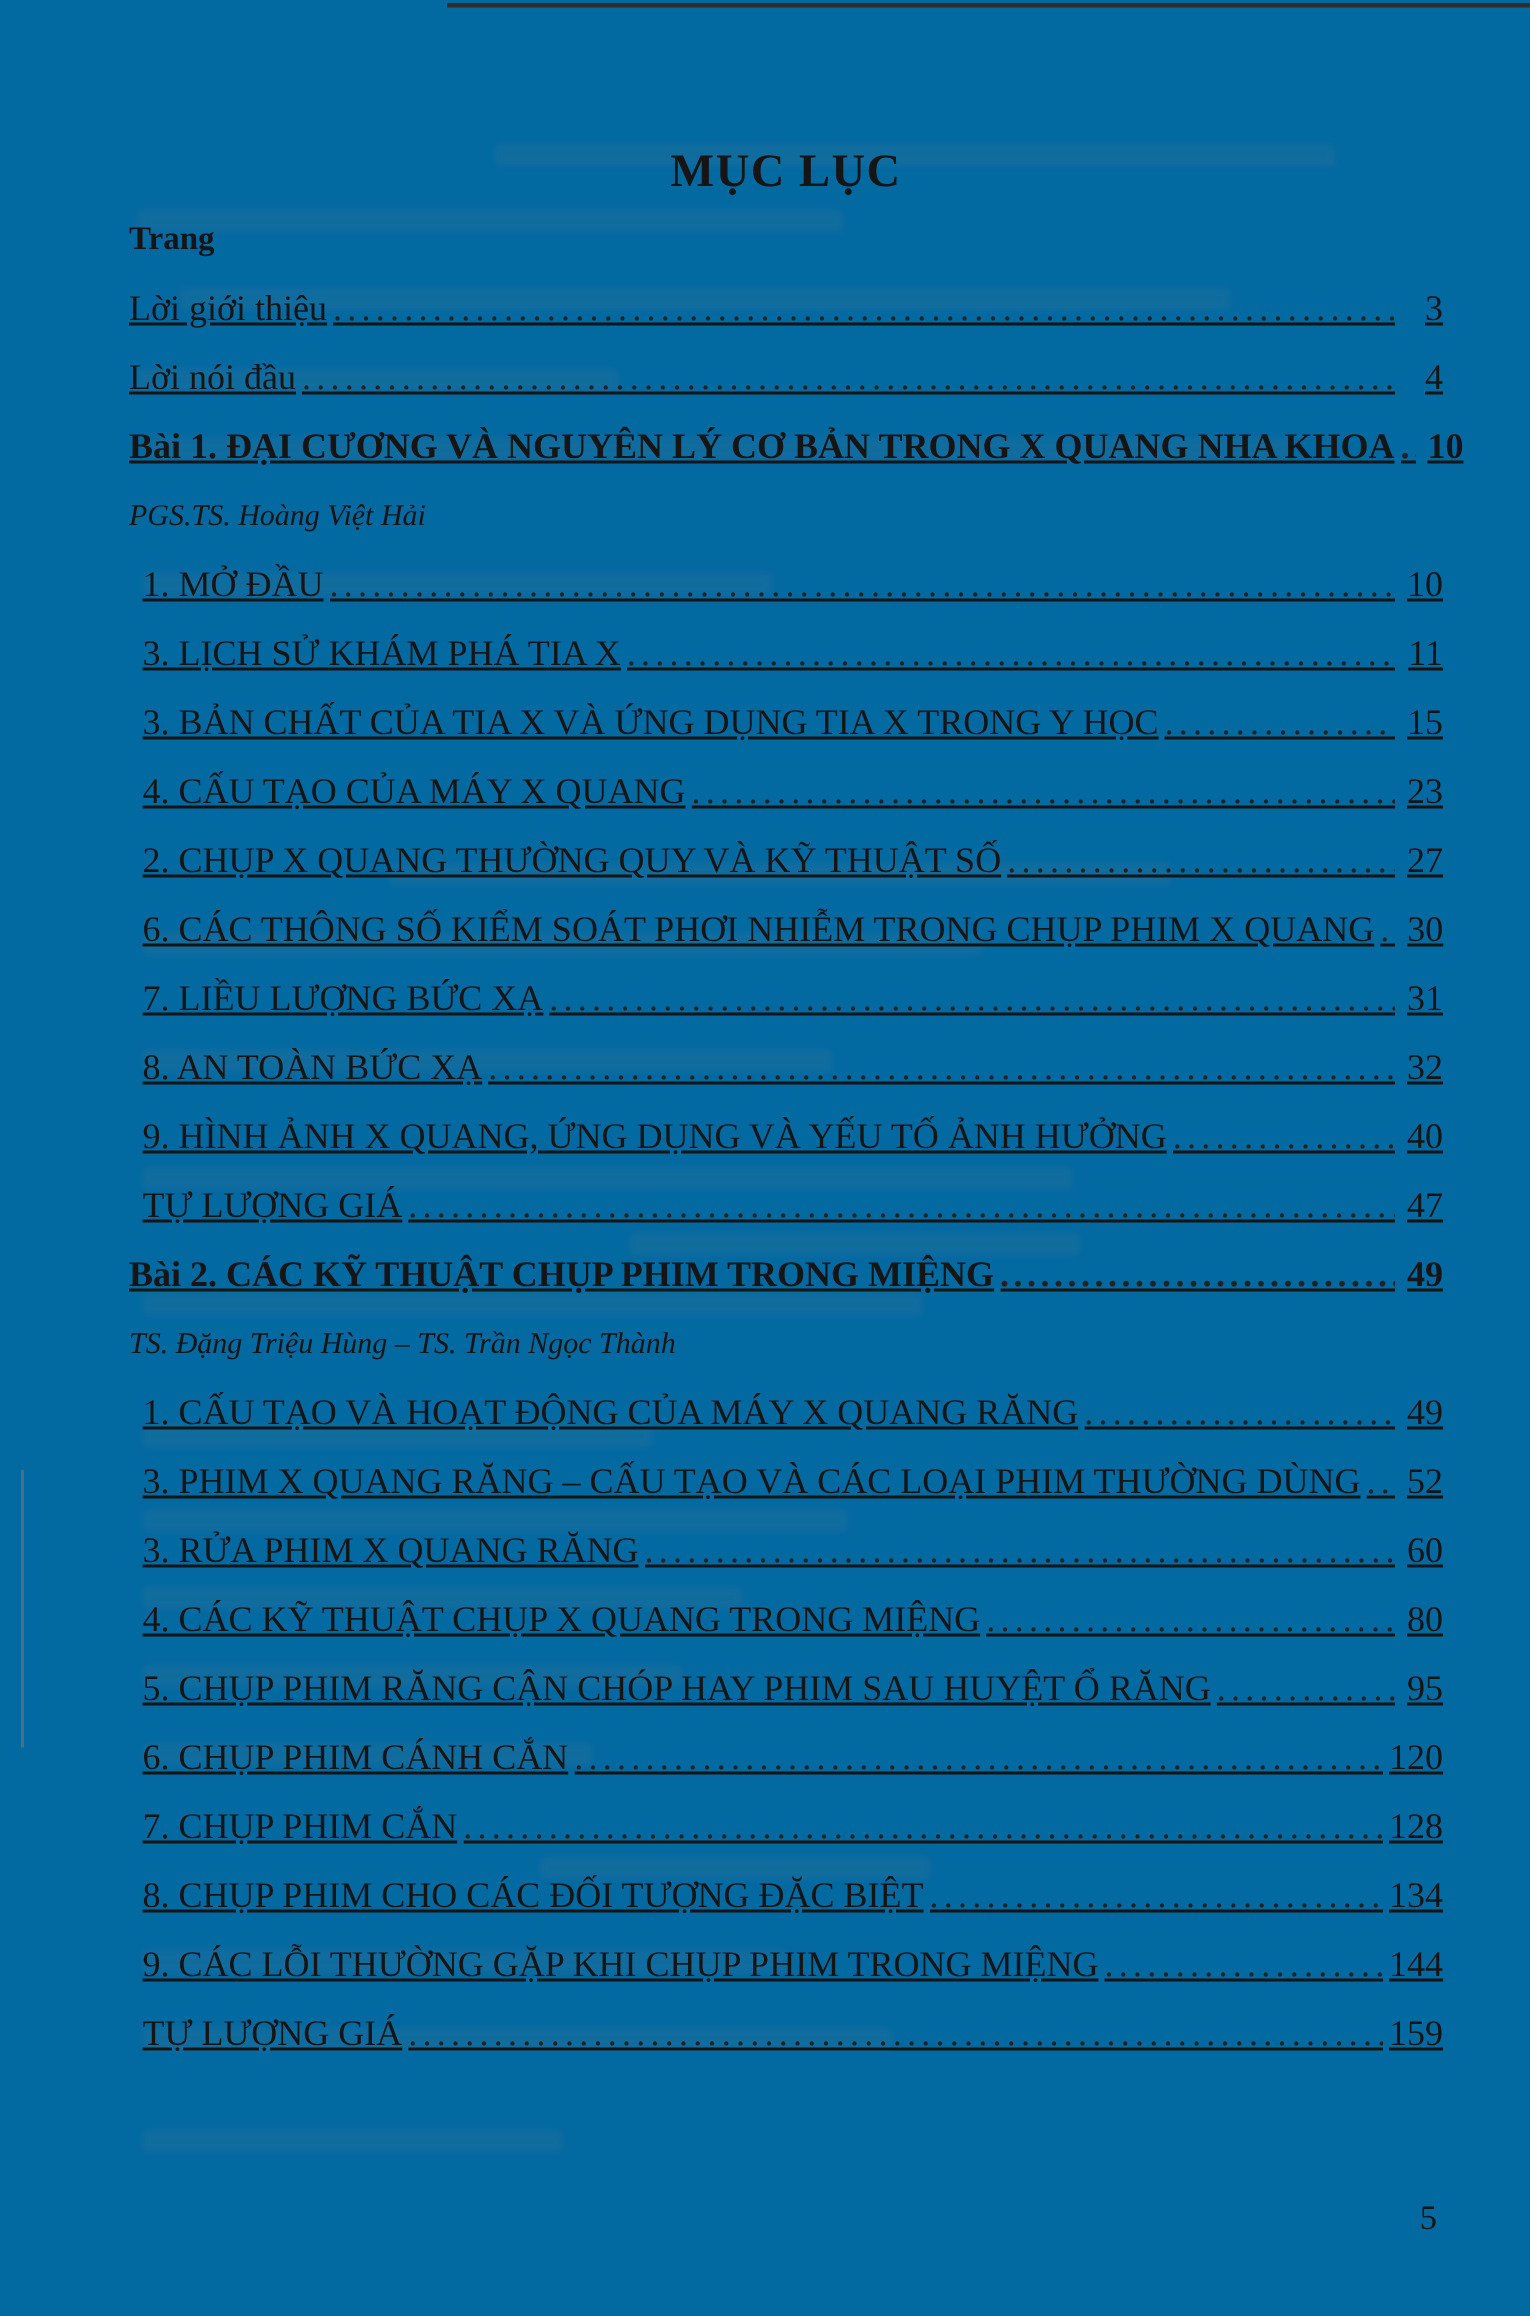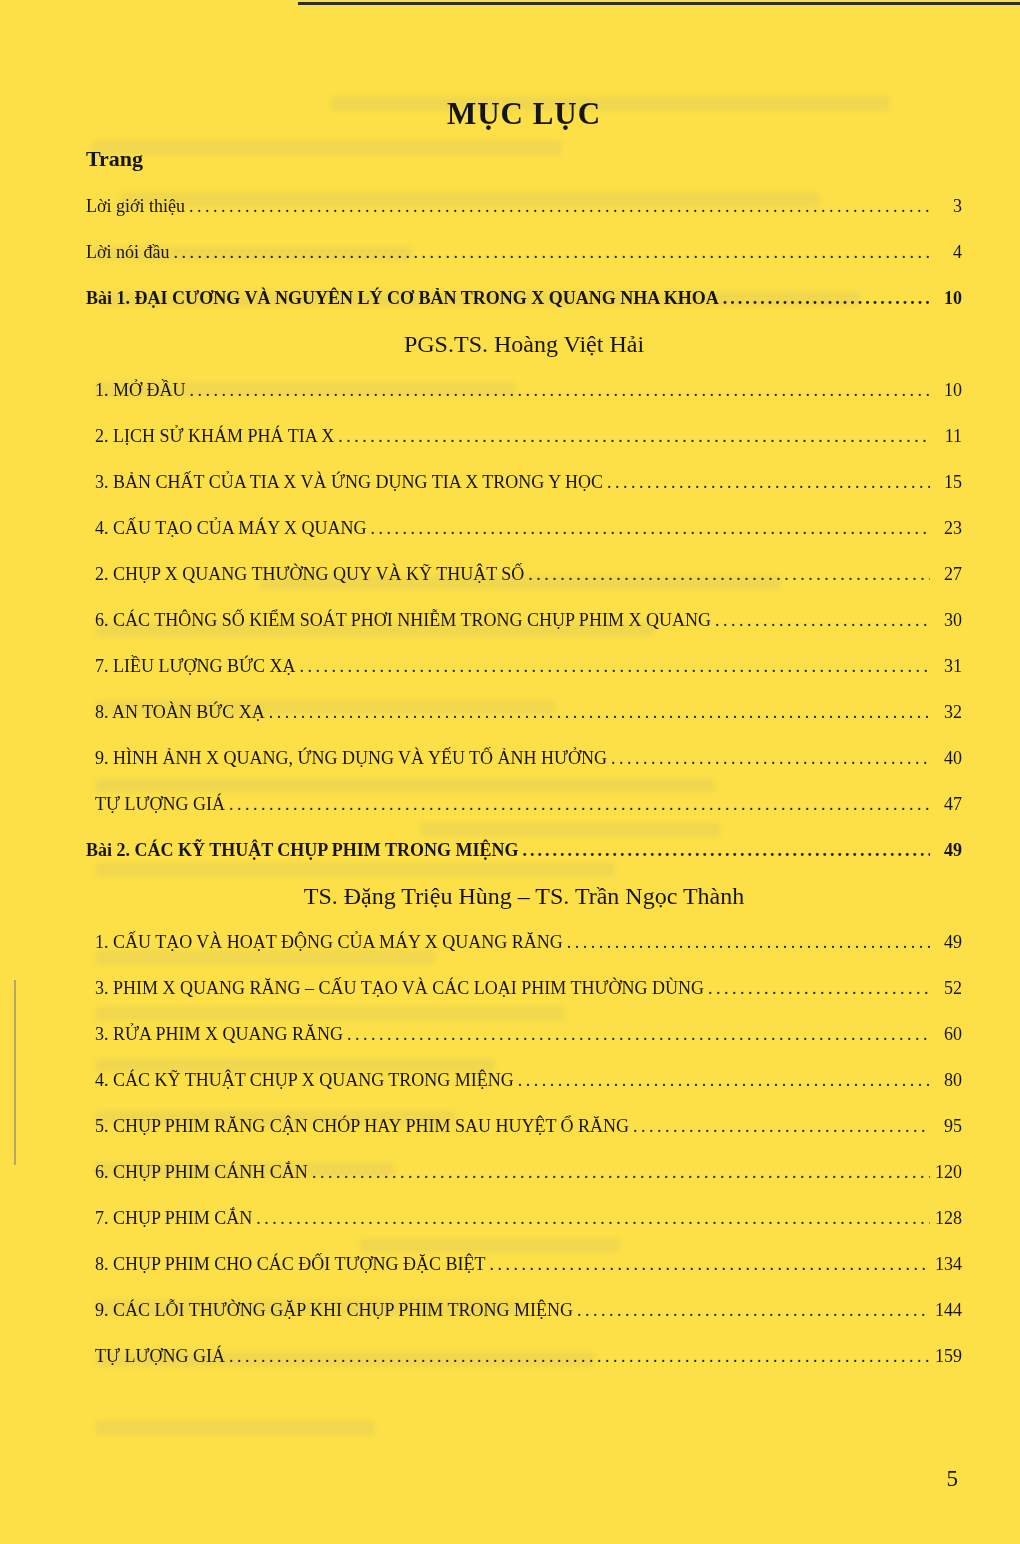--- a/index.html
+++ b/index.html
@@ -1,21 +1,21 @@
 <!DOCTYPE html>
 <html><head>
 <meta charset="utf-8">
 <style>
   html, body { margin: 0; padding: 0; background: #e9e9e9; }
   .sheet {
     position: relative;
     width: 1020px;
     height: 1544px;
     margin: 0 auto;
-    background: #fde047;
+    background: #0369a1;
     overflow: hidden;
     font-family: "Liberation Serif", "DejaVu Serif", serif;
     color: #151515;
   }
   
   .scan-top {
     position: absolute; top: 2px; left: 298px; width: 722px; height: 3px;
     background: #2e2e2e;
   }
   .scan-left {
@@ -41,23 +41,24 @@
   }
   .col-header {
     text-align: left;
     font-weight: bold;
     font-size: 22px;
     margin: 0 0 20px 0;
   }
   .row {
     display: flex;
     align-items: baseline;
-    font-size: 18px;
+    font-size: 24px;
     line-height: 29px;
     margin-bottom: 17px;
+    text-decoration: underline;
   }
   .row .lbl { white-space: nowrap; flex-shrink: 0; }
   .row .dots {
     flex: 1 1 auto;
     overflow: hidden;
     white-space: nowrap;
     margin: 0 4px;
     min-width: 10px;
   }
   .row .dots::after {
@@ -68,22 +69,23 @@
   }
   .row .pg {
     white-space: nowrap;
     min-width: 28px;
     text-align: right;
     flex-shrink: 0;
   }
   .head { font-weight: bold; margin-top: 16px; }
   .head .dots::after { font-weight: bold; letter-spacing: 3px; }
   .author {
-    text-align: center;
-    font-size: 24px;
+    text-align: left;
+    font-style: italic;
+    font-size: 20px;
     line-height: 29px;
     margin-bottom: 17px;
   }
   .ind { padding-left: 9px; }
   .folio {
     position: absolute;
     bottom: 52px;
     right: 62px;
     font-size: 23px;
     z-index: 1;
@@ -141,21 +143,21 @@
       <span class="pg">10</span>
     </div>
     <div class="author">PGS.TS. Hoàng Việt Hải</div>
 
     <div class="row ind">
       <span class="lbl">1. MỞ ĐẦU</span>
       <span class="dots"></span>
       <span class="pg">10</span>
     </div>
     <div class="row ind">
-      <span class="lbl">2. LỊCH SỬ KHÁM PHÁ TIA X</span>
+      <span class="lbl">3. LỊCH SỬ KHÁM PHÁ TIA X</span>
       <span class="dots"></span>
       <span class="pg">11</span>
     </div>
     <div class="row ind">
       <span class="lbl">3. BẢN CHẤT CỦA TIA X VÀ ỨNG DỤNG TIA X TRONG Y HỌC</span>
       <span class="dots"></span>
       <span class="pg">15</span>
     </div>
     <div class="row ind">
       <span class="lbl">4. CẤU TẠO CỦA MÁY X QUANG</span>

